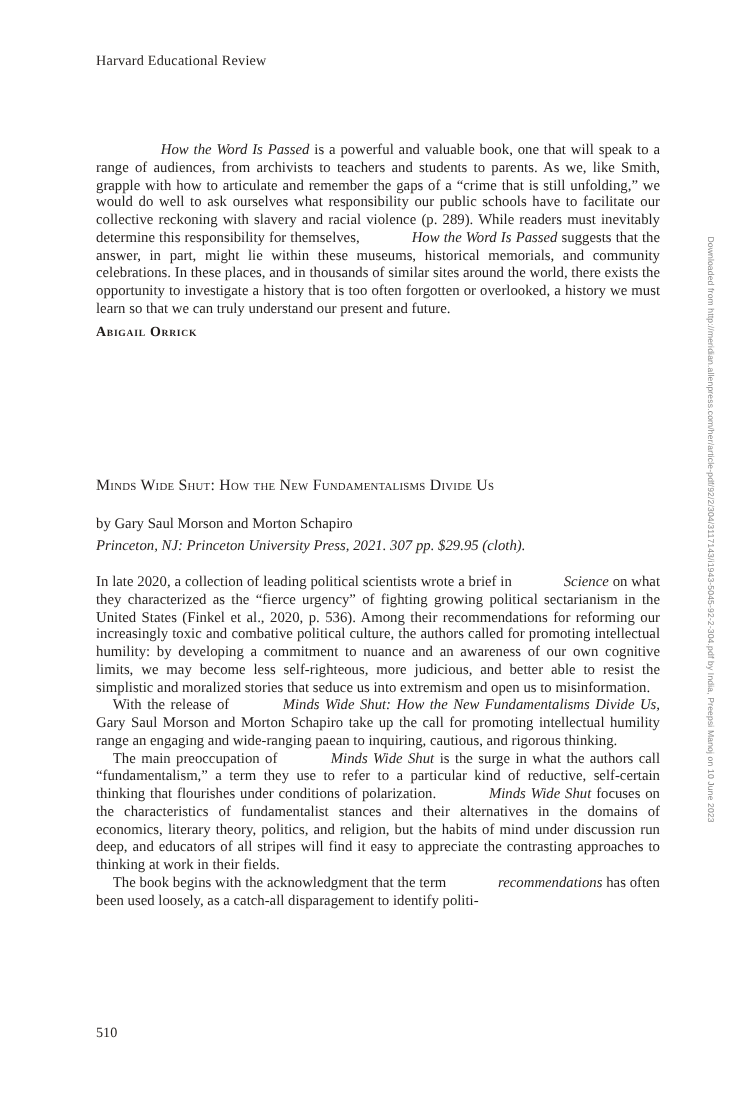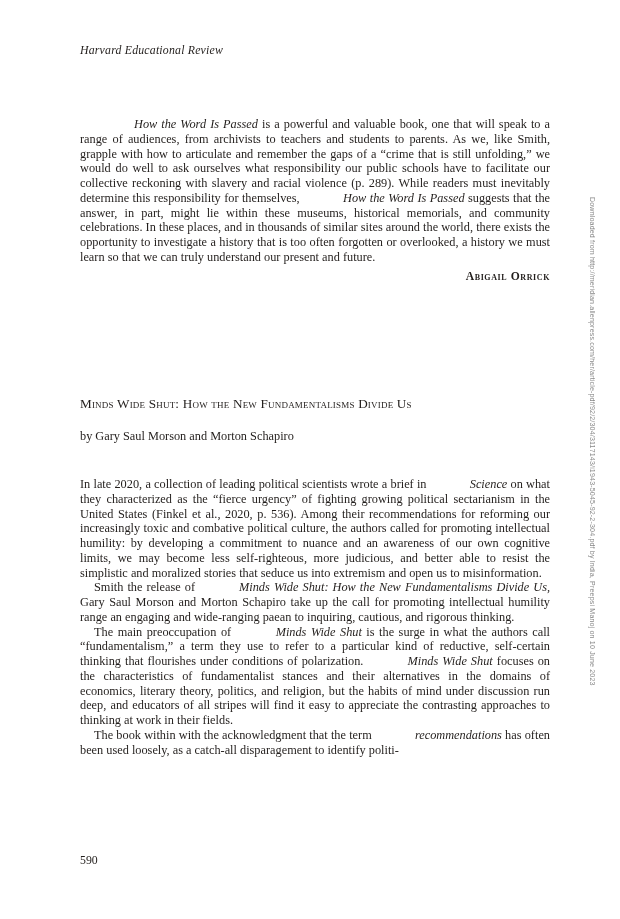--- a/index.html
+++ b/index.html
@@ -9,21 +9,20 @@
     height: 919px;
     background: #ffffff;
     font-family: "Liberation Serif", serif;
     color: #221e1c;
     overflow: hidden;
   }
   .running-head {
     position: absolute;
     left: 80px;
     top: 43px;
-    font-style: italic;
     font-size: 11.8px;
     letter-spacing: 0.2px;
   }
   .watermark {
     position: absolute;
     left: 588px;
     top: 197px;
     writing-mode: vertical-rl;
     white-space: nowrap;
     font-family: "Liberation Sans", sans-serif;
@@ -40,21 +39,20 @@
   .para {
     margin: 0;
     font-size: 12.3px;
     line-height: 14.75px;
     text-align: justify;
   }
   .para.indent { text-indent: 14px; }
   em { font-style: italic; margin-left: 40px; }
   .signature {
     margin-top: 5px;
-    text-align: right;
     font-variant: small-caps;
     font-weight: 600;
     font-size: 11.6px;
     letter-spacing: 0.6px;
   }
   .review-header {
     position: absolute;
     left: 80px;
     top: 395px;
     width: 470px;
@@ -102,24 +100,25 @@
   <div class="review-end">
     <div>
         <p class="para indent"><em>How the Word Is Passed</em><span> is a powerful and valuable book, one that will speak to a range of audiences, from archivists to teachers and students to parents. As we, like Smith, grapple with how to articulate and remember the gaps of a “crime that is still unfolding,” we would do well to ask ourselves what responsibility our public schools have to facilitate our collective reckoning with slavery and racial violence (p. 289). While readers must inevitably determine this responsibility for themselves, </span><em>How the Word Is Passed</em><span> suggests that the answer, in part, might lie within these museums, historical memorials, and community celebrations. In these places, and in thousands of similar sites around the world, there exists the opportunity to investigate a history that is too often forgotten or overlooked, a history we must learn so that we can truly understand our present and future.</span></p>
       </div>
     <div class="signature">Abigail Orrick</div>
   </div>
 
   <div class="review-header">
     <div class="review-title">Minds Wide Shut: How the New Fundamentalisms Divide Us</div>
     <div class="review-byline">by Gary Saul Morson and Morton Schapiro</div>
+    <div class="review-pub">Princeton, NJ: Princeton University Press, 2021. 307 pp. $29.95 (cloth).</div>
   </div>
 
   <div class="review-body">
       <p class="para"><span>In late 2020, a collection of leading political scientists wrote a brief in </span><em>Science</em><span> on what they characterized as the “fierce urgency” of fighting growing political sectarianism in the United States (Finkel et al., 2020, p. 536). Among their recommendations for reforming our increasingly toxic and combative political culture, the authors called for promoting intellectual humility: by developing a commitment to nuance and an awareness of our own cognitive limits, we may become less self-righteous, more judicious, and better able to resist the simplistic and moralized stories that seduce us into extremism and open us to misinformation.</span></p>
-      <p class="para indent"><span>Smith the release of </span><em>Minds Wide Shut: How the New Fundamentalisms Divide Us,</em><span> Gary Saul Morson and Morton Schapiro take up the call for promoting intellectual humility range an engaging and wide-ranging paean to inquiring, cautious, and rigorous thinking.</span></p>
+      <p class="para indent"><span>With the release of </span><em>Minds Wide Shut: How the New Fundamentalisms Divide Us,</em><span> Gary Saul Morson and Morton Schapiro take up the call for promoting intellectual humility range an engaging and wide-ranging paean to inquiring, cautious, and rigorous thinking.</span></p>
       <p class="para indent"><span>The main preoccupation of </span><em>Minds Wide Shut</em><span> is the surge in what the authors call “fundamentalism,” a term they use to refer to a particular kind of reductive, self-certain thinking that flourishes under conditions of polarization. </span><em>Minds Wide Shut</em><span> focuses on the characteristics of fundamentalist stances and their alternatives in the domains of economics, literary theory, politics, and religion, but the habits of mind under discussion run deep, and educators of all stripes will find it easy to appreciate the contrasting approaches to thinking at work in their fields.</span></p>
-      <p class="para indent"><span>The book within with the acknowledgment that the term </span><em>recommendations</em><span> has often been used loosely, as a catch-all disparagement to identify politi-</span></p>
+      <p class="para indent"><span>The book begins with the acknowledgment that the term </span><em>recommendations</em><span> has often been used loosely, as a catch-all disparagement to identify politi-</span></p>
     </div>
 
-  <div class="page-number">590</div>
+  <div class="page-number">510</div>
 
 </div>
 
 </body></html>

